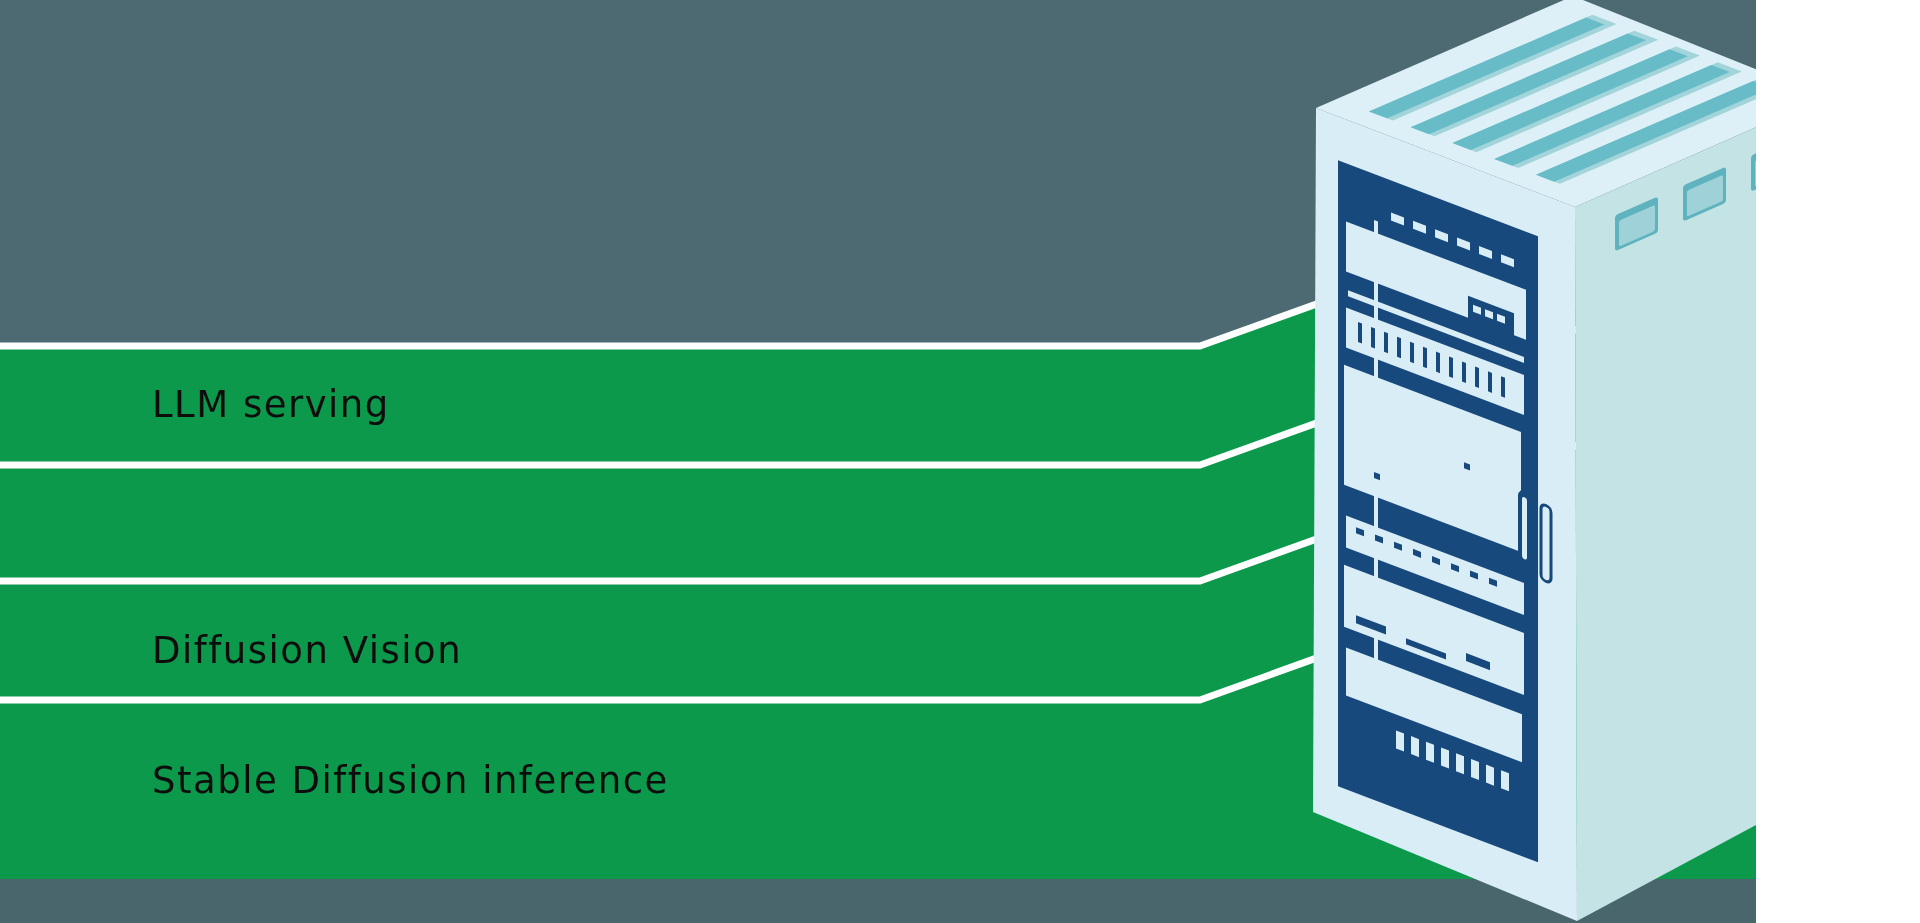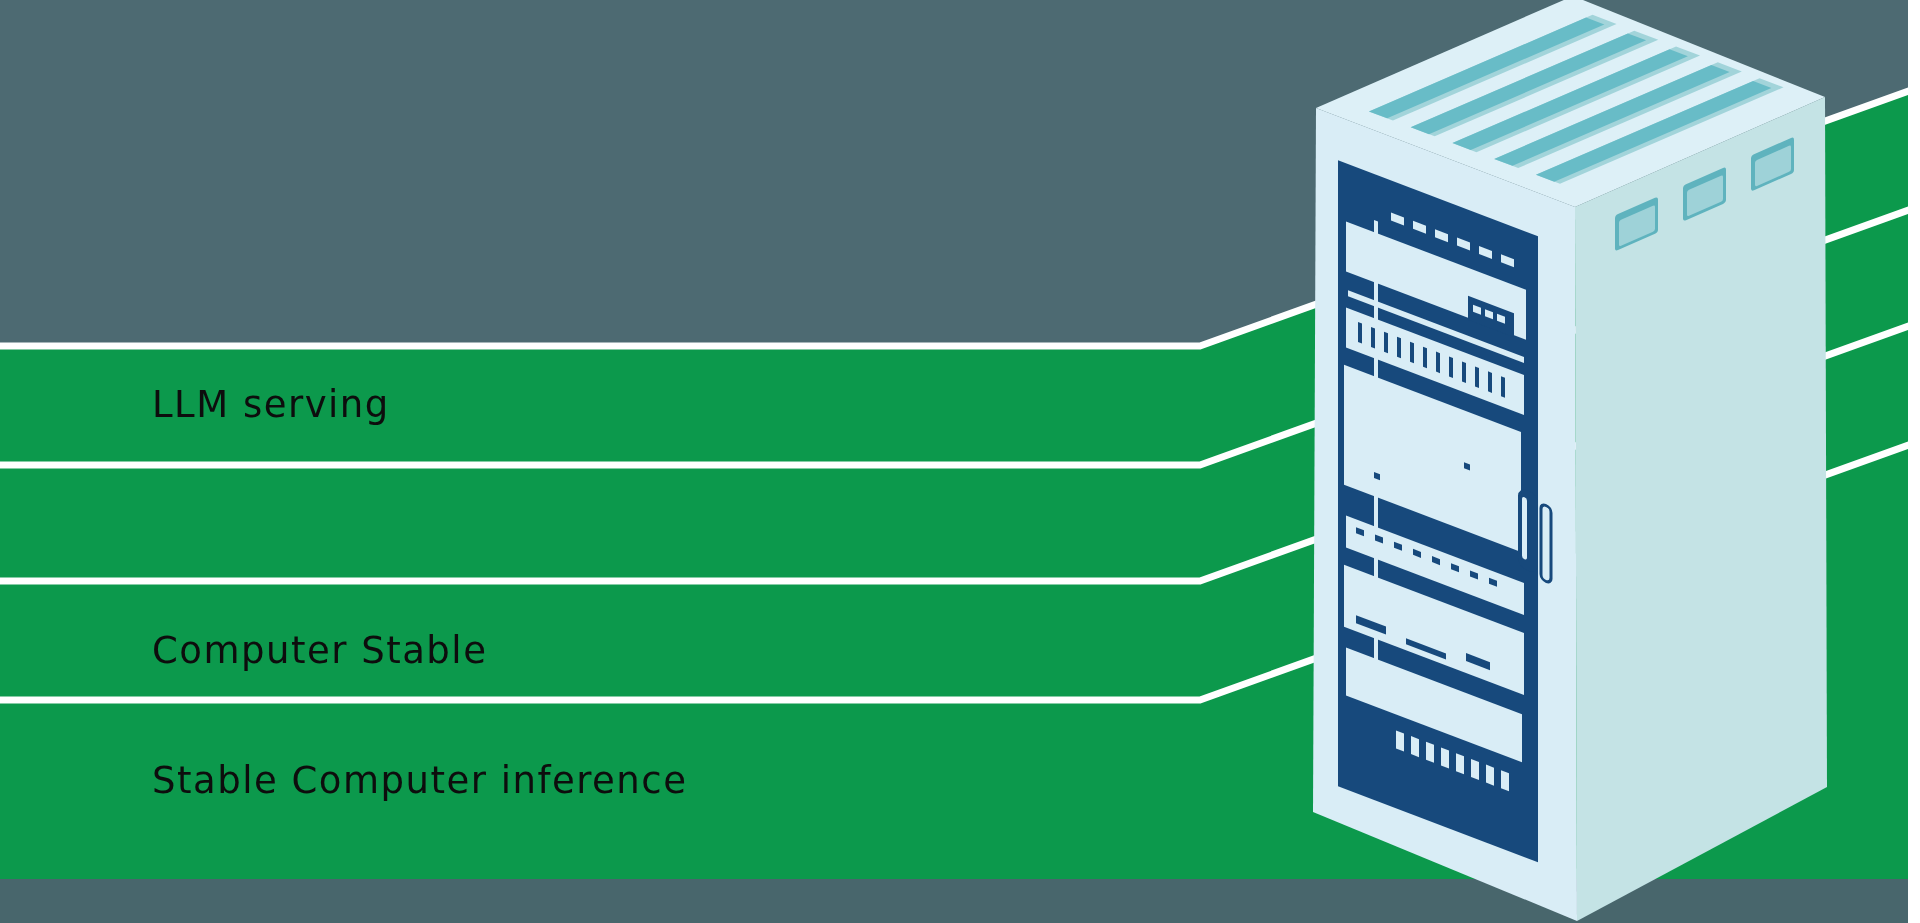--- a/index.html
+++ b/index.html
@@ -1,17 +1,17 @@
 <!DOCTYPE html>
 <html style="--background: #4d6a72; --band-green: #0c994c; --separator-white: #ffffff; --footer-bar: #48666c; --label-text: #0d0d0d; --rack-front: #d9edf6; --rack-side: #c4e3e5; --rack-top: #ddf0f7; --rack-panel-navy: #17497c; --slat-teal-light: #a2d4da; --slat-teal-dark: #68bcc7; --vent-teal-dark: #5fb3be; --vent-teal-light: #9ed2d8;"><head>
 <meta charset="utf-8">
 <style>
   html,body{margin:0;padding:0;}
   .stage{
-    position:relative;width:1908px;height:923px;overflow:hidden;
+    position:relative;width:1756px;height:923px;overflow:hidden;
     background:var(--background,#4d6a72);
     font-family:"DejaVu Sans",sans-serif;
   }
   .stage svg{position:absolute;left:0;top:0;display:block;}
   .band-label{
     position:absolute;
     font-size:37px;line-height:1.15;letter-spacing:1.5px;
     color:var(--label-text,#0d0d0d);
     white-space:nowrap;
     font-family:"DejaVu Sans",sans-serif;
@@ -158,15 +158,15 @@
         <g>
           <rect class="navy" x="202" y="302" width="20" height="80" rx="9"></rect>
           <rect class="lt" x="206" y="310" width="5" height="62" rx="2.5"></rect>
           <rect class="handle-arc" x="225" y="310" width="10" height="76" rx="5"></rect>
         </g>
       </g>
     </g>
   </svg>
 
   <div class="band-label" style="left:152px;top:384px;">LLM serving</div>
-  <div class="band-label" style="left:152px;top:630px;">Computer Stable</div>
-  <div class="band-label" style="left:152px;top:760px;">Stable Computer inference</div>
+  <div class="band-label" style="left:152px;top:630px;">Diffusion Vision</div>
+  <div class="band-label" style="left:152px;top:760px;">Stable Diffusion inference</div>
 </div>
 
 </body></html>

